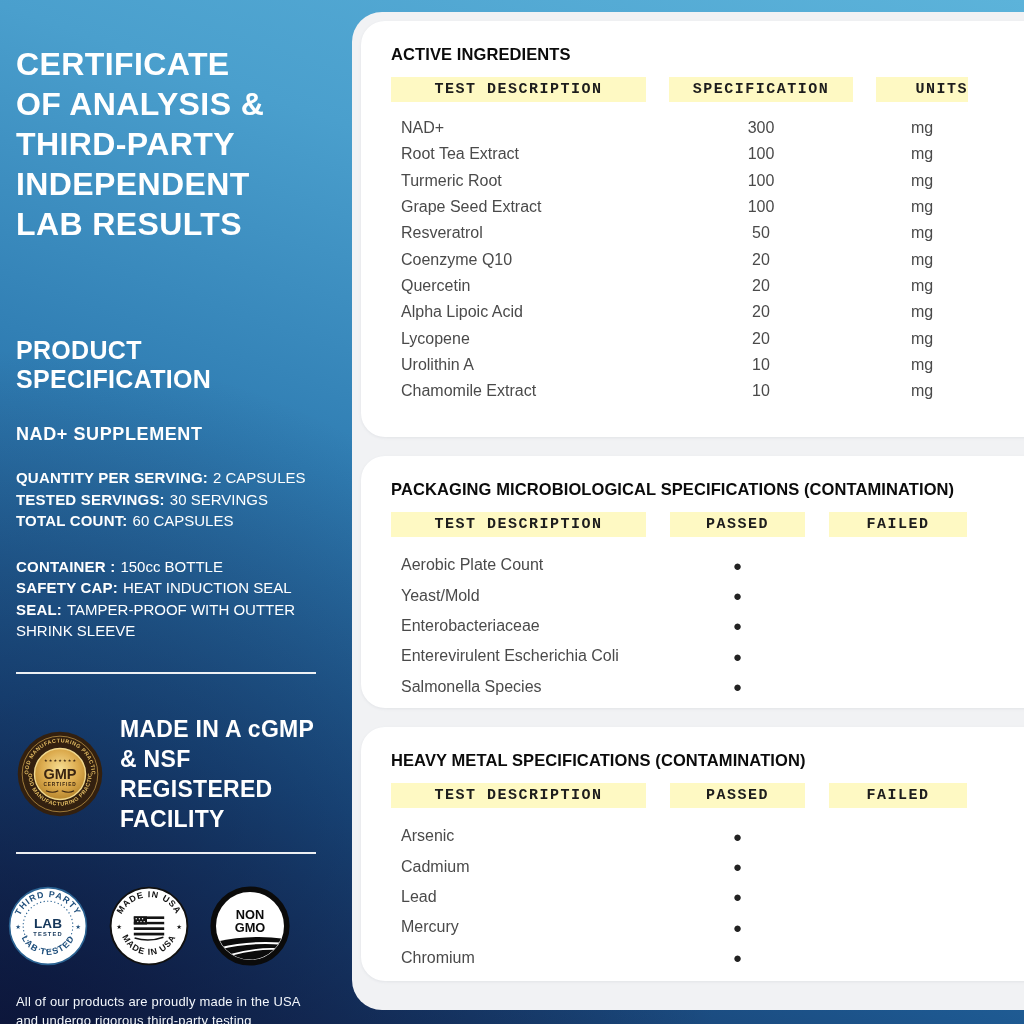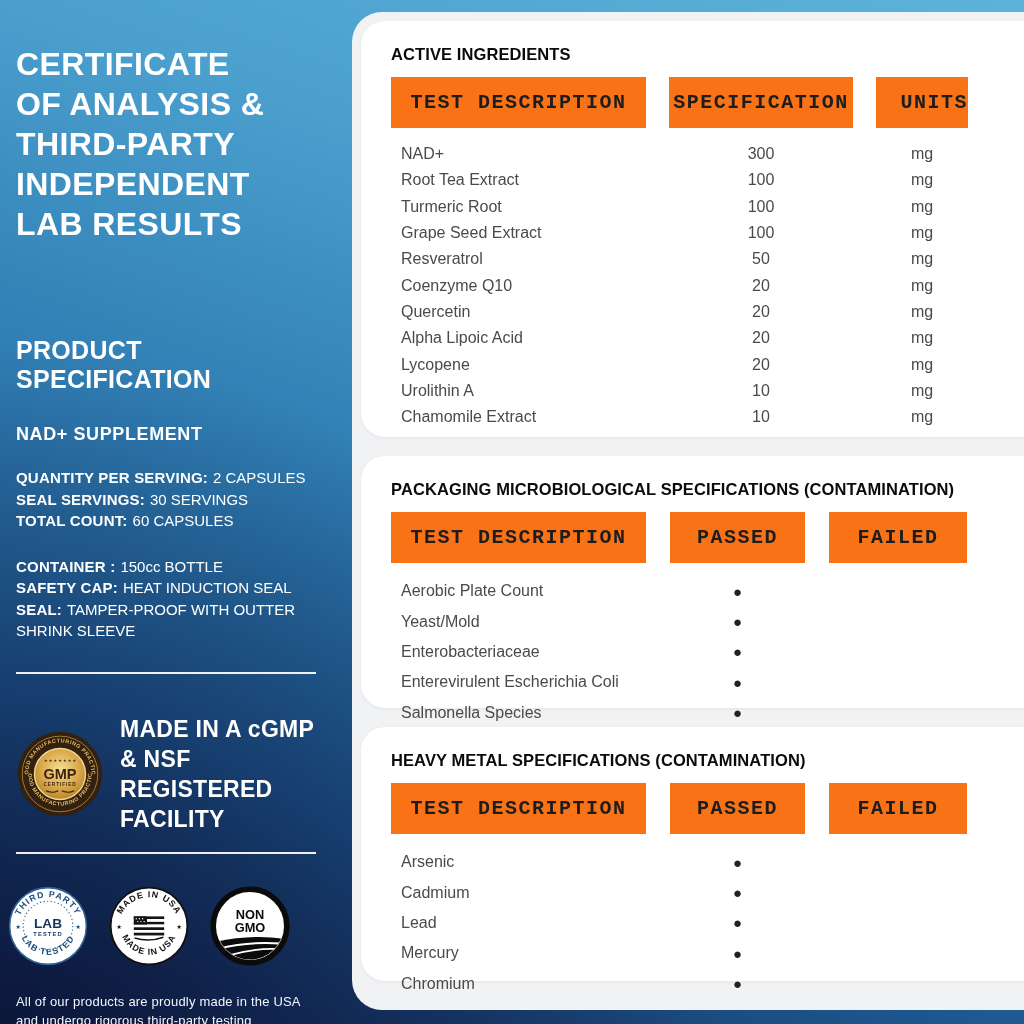--- a/index.html
+++ b/index.html
@@ -35,23 +35,23 @@
     padding:9px;display:flex;flex-direction:column;gap:19px;
   }
   .card{background:#ffffff;border-radius:24px;box-sizing:border-box;padding:24px 30px;box-shadow:0 1px 3px rgba(120,130,150,.12);}
   .card.c1{height:416px;}
   .card.c2{height:252px;}
   .card.c3{height:254px;}
   .card h2{margin:0 0 13px 0;font-size:16.5px;font-weight:700;color:#0b0b0b;letter-spacing:.1px;}
   .thead{display:flex;column-gap:23px;margin-bottom:13px;}
   .thead.b{column-gap:24px;}
   .th{
-    background:#f97316;color:#1d1d1d;text-align:center;
-    font-family:"Liberation Mono", monospace;font-weight:700;font-size:20px;
-    letter-spacing:1.5px;padding:14px 0;box-sizing:border-box;
+    background:#fef9c3;color:#1d1d1d;text-align:center;
+    font-family:"Liberation Mono", monospace;font-weight:700;font-size:15px;
+    letter-spacing:1.5px;padding:4px 0;box-sizing:border-box;
   }
   .cols-a .w1{width:255px;} .cols-a .w2{width:184px;} .cols-a .w3{width:92px;text-align:right;}
   .cols-b .w1{width:255px;} .cols-b .w2{width:135px;} .cols-b .w3{width:138px;}
   .trow{display:flex;column-gap:23px;align-items:center;color:#4a4a4a;font-size:16px;}
   .rows-a .trow{height:26.3px;}
   .rows-b .trow{height:30.4px;}
   .rows-b .trow{column-gap:24px;}
   .td.name{padding-left:10px;box-sizing:border-box;}
   .td.center{text-align:center;}
   .dot{font-size:15px;color:#222;line-height:1;}
@@ -69,21 +69,21 @@
 
   <h2 class="section-heading pre">PRODUCT
 SPECIFICATION</h2>
 
   <h3 class="supp-name">NAD+ SUPPLEMENT</h3>
 
   <div class="spec-list">
 
       <div class="spec-line"><span class="lbl">QUANTITY PER SERVING:</span><span>2 CAPSULES</span></div>
 
-      <div class="spec-line"><span class="lbl">SEAL SERVINGS:</span><span>30 SERVINGS</span></div>
+      <div class="spec-line"><span class="lbl">TESTED SERVINGS:</span><span>30 SERVINGS</span></div>
 
       <div class="spec-line"><span class="lbl">TOTAL COUNT:</span><span>60 CAPSULES</span></div>
     </div>
 
   <div class="spec-list second">
 
       <div class="spec-line"><span class="lbl">CONTAINER :</span><span>150cc BOTTLE</span></div>
 
       <div class="spec-line"><span class="lbl">SAFETY CAP:</span><span>HEAT INDUCTION SEAL</span></div>
 

